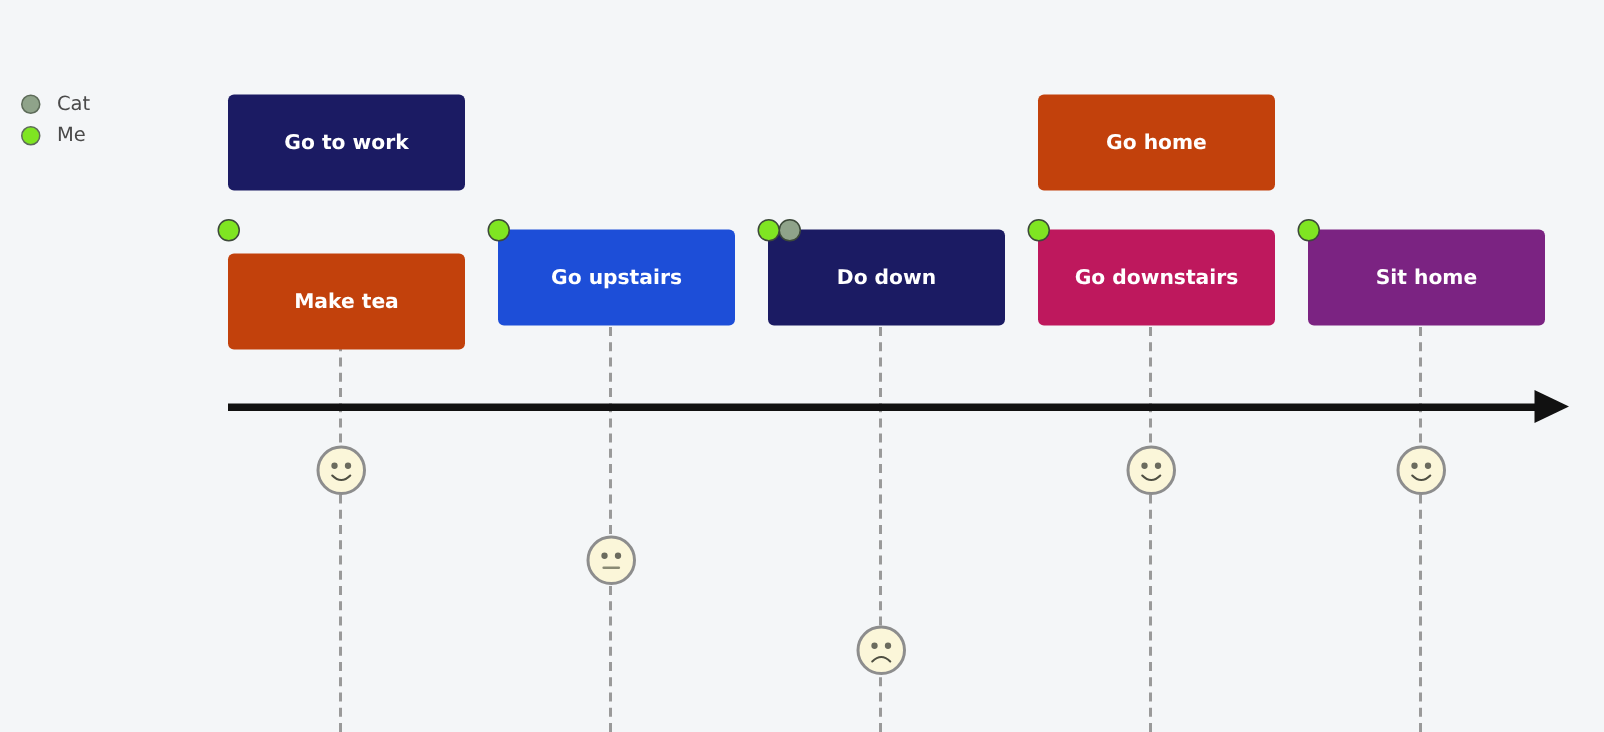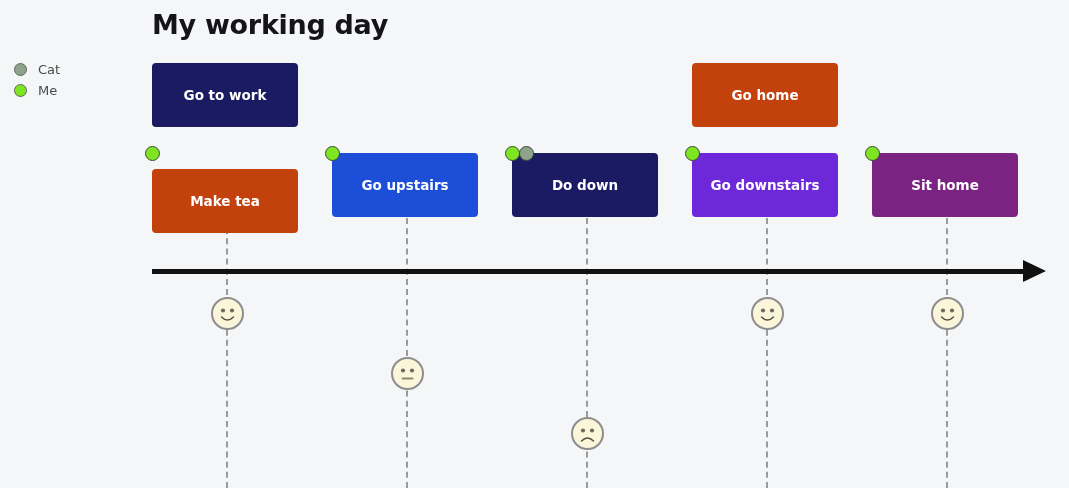--- a/index.html
+++ b/index.html
@@ -79,21 +79,21 @@
     width: 0;
     height: 0;
     border-top: 11px solid transparent;
     border-bottom: 11px solid transparent;
     border-left: 23px solid #111111;
   }
 
   
   .task-box {
     position: absolute;
-    width: 146px;
+    width: 158px;
     height: 64px;
     border-radius: 4px;
     display: flex;
     align-items: center;
     justify-content: center;
     box-sizing: border-box;
   }
   .task-label {
     color: #ffffff;
     font-size: 13.5px;
@@ -124,21 +124,20 @@
     position: absolute;
     left: -2px;
     top: -2px;
   }
 </style>
 </head>
 <body>
 
 <div class="canvas">
 
-  <div class="title">My working day</div>
 
   <div class="legend" id="legend">
       <div class="legend-row">
         <span class="legend-swatch" style="background: rgb(143, 163, 138);"></span>
         <span class="legend-label">Cat</span>
       </div>
       <div class="legend-row">
         <span class="legend-swatch" style="background: rgb(127, 229, 34);"></span>
         <span class="legend-label">Me</span>
       </div>
@@ -170,21 +169,21 @@
       <div class="actor-dot" style="background: rgb(127, 229, 34); left: 145px; top: 146px; z-index: 10;"></div>
       <div class="task-box" style="left: 332px; top: 153px; background: #1d4ed8;">
         <span class="task-label" style="color: rgb(255, 255, 255);">Go upstairs</span>
       </div>
       <div class="actor-dot" style="background: rgb(127, 229, 34); left: 325px; top: 146px; z-index: 10;"></div>
       <div class="task-box" style="left: 512px; top: 153px; background: rgb(27, 27, 99);">
         <span class="task-label" style="color: rgb(255, 255, 255);">Do down</span>
       </div>
       <div class="actor-dot" style="background: rgb(127, 229, 34); left: 505px; top: 146px; z-index: 10;"></div>
       <div class="actor-dot" style="background: rgb(143, 163, 138); left: 519px; top: 146px; z-index: 9;"></div>
-      <div class="task-box" style="left: 692px; top: 153px; background: #6d28d9;">
+      <div class="task-box" style="left: 692px; top: 153px; background: #be185d;">
         <span class="task-label" style="color: rgb(255, 255, 255);">Go downstairs</span>
       </div>
       <div class="actor-dot" style="background: rgb(127, 229, 34); left: 685px; top: 146px; z-index: 10;"></div>
       <div class="task-box" style="left: 872px; top: 153px; background: rgb(123, 35, 130);">
         <span class="task-label" style="color: rgb(255, 255, 255);">Sit home</span>
       </div>
       <div class="actor-dot" style="background: rgb(127, 229, 34); left: 865px; top: 146px; z-index: 10;"></div>
     </div>
 
   <div id="mood-layer">

